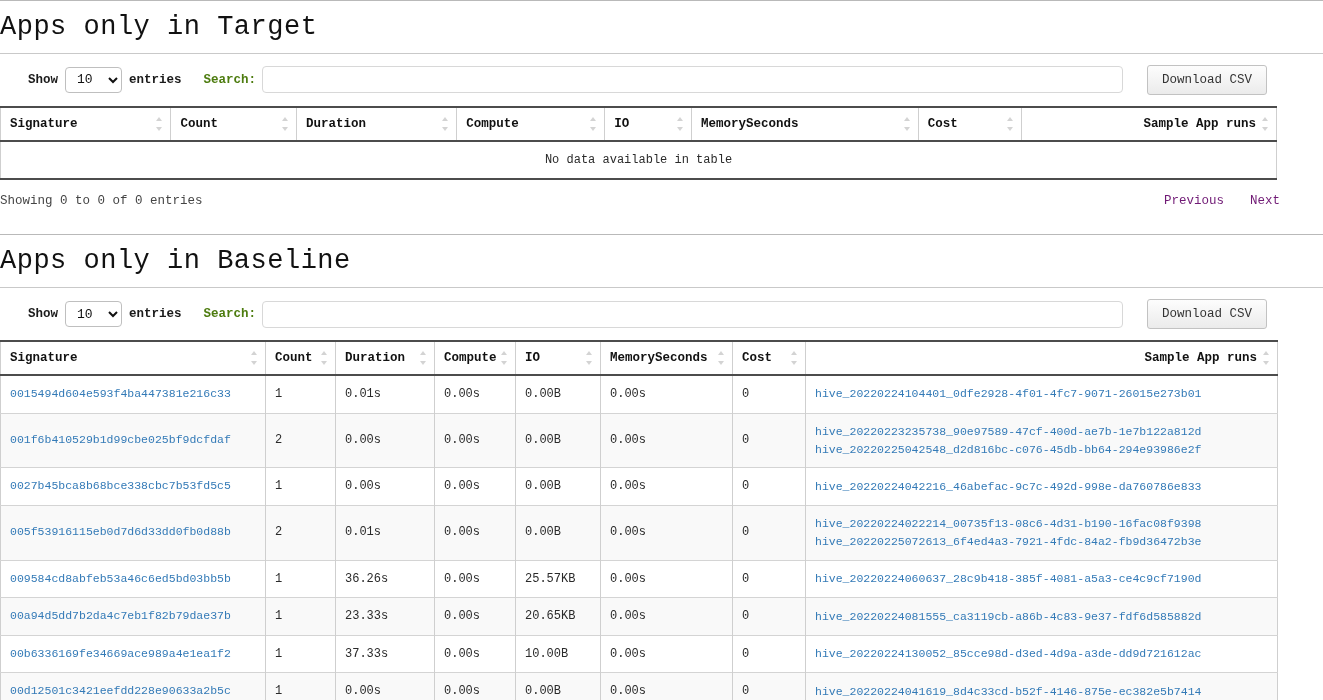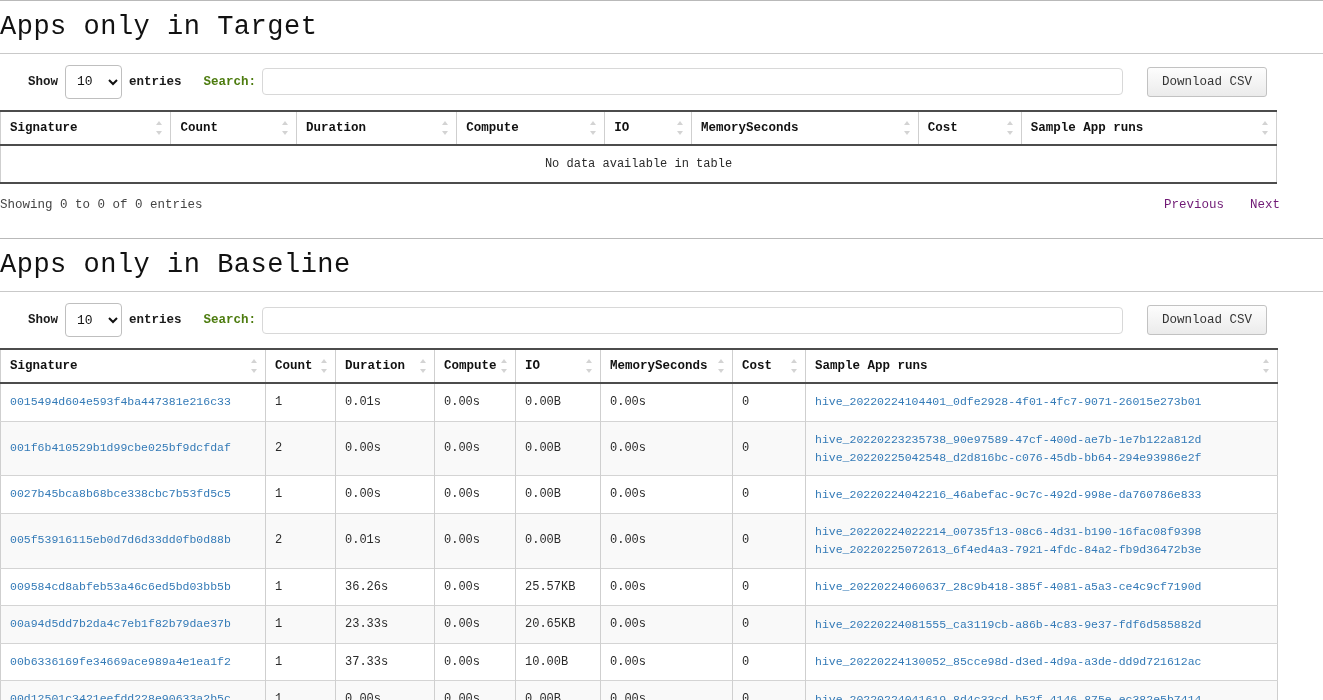--- a/index.html
+++ b/index.html
@@ -57,21 +57,21 @@
   .entries-label { margin-left: 7px; }
 
   .length-select {
     font-family: "Liberation Mono", "DejaVu Sans Mono", monospace;
     font-size: 13px;
     padding: 3px 4px 3px 7px;
     border: 1px solid #bfbfbf;
     border-radius: 4px;
     background: #ffffff;
     color: #111;
-    height: 34px;
+    height: 26px;
     box-sizing: border-box;
     min-width: 56px;
   }
 
   .search-label {
     font-size: 12.5px;
     font-weight: bold;
     color: #4d7c0f;
     margin-left: 22px;
     margin-right: 6px;
@@ -123,21 +123,21 @@
     padding: 9px 20px 9px 9px;
     border-right: 1px solid #cfcfcf;
     border-bottom: 2px solid #4c4c4c;
     position: relative;
     color: #111;
     vertical-align: middle;
     background: #ffffff;
     white-space: nowrap;
     overflow: hidden;
   }
-  table.dt th:last-child { border-right: none; }
+  table.dt th:last-child { border-right: none; text-align: right; }
 
   .sort-arrows {
     position: absolute;
     right: 6px;
     top: 50%;
     transform: translateY(-50%);
     width: 9px;
     height: 14px;
     opacity: 0.42;
   }

